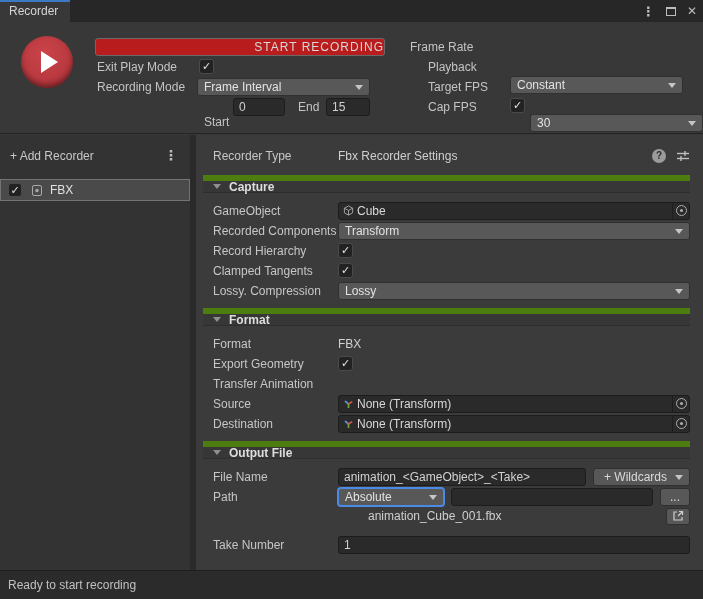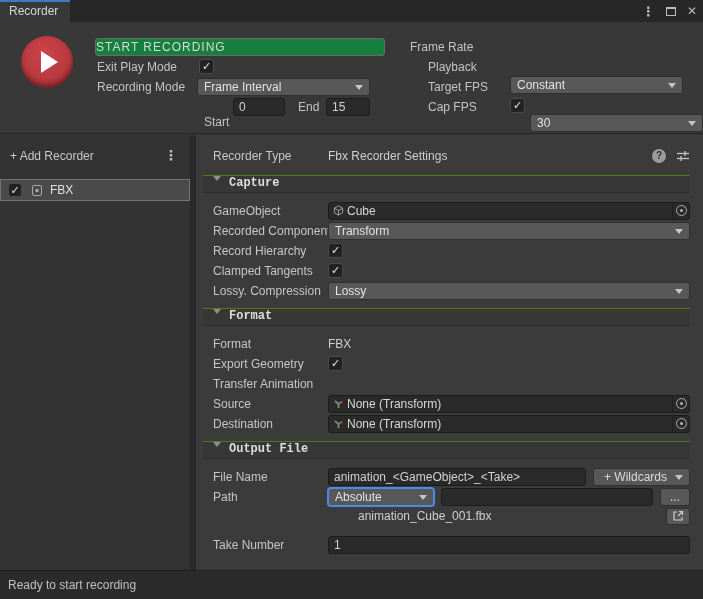--- a/index.html
+++ b/index.html
@@ -22,22 +22,22 @@
 
   
   .toolbar { position:absolute; top:22px; left:0; right:0; height:112px; background:#383838;
              border-bottom:1px solid #242424; }
   .abs { position:absolute; }
   .playbtn { left:21px; top:14px; width:52px; height:52px; border-radius:50%;
              background:radial-gradient(circle at 45% 35%, #CC4449 0%, #B93A40 55%, #8E262C 100%);
              box-shadow:inset 0 -3px 5px rgba(0,0,0,.35); display:flex; align-items:center; justify-content:center; }
   .playtri { width:0; height:0; border-left:17px solid #FFFFFF; border-top:11px solid transparent;
              border-bottom:11px solid transparent; margin-left:5px; }
-  .bigbtn { left:95px; top:16px; width:290px; height:18px; background:#15803d; border:1px solid #6A6A6A;
-            border-radius:3px; text-align:left; line-height:16px; letter-spacing:1px; color:#D8D8D8; }
+  .bigbtn { left:95px; top:16px; width:290px; height:18px; background:#b91c1c; border:1px solid #6A6A6A;
+            border-radius:3px; text-align:right; line-height:16px; letter-spacing:1px; color:#D8D8D8; }
   .lbl { color:#C4C4C4; white-space:nowrap; }
 
   
   .dd { background:#585858; border:1px solid #303030; border-radius:3px; height:18px;
         color:#E2E2E2; padding:0 18px 0 6px; line-height:16px; position:relative; white-space:nowrap; overflow:hidden; }
   .dd-arrow { position:absolute; right:6px; top:6px; width:0; height:0;
               border-left:4px solid transparent; border-right:4px solid transparent; border-top:5px solid #C6C6C6; }
   .tf { background:#2A2A2A; border:1px solid #1C1C1C; border-radius:3px; height:18px; color:#D2D2D2;
         padding:0 5px; font-family:inherit; font-size:12px; outline:none; width:100%; }
   .chk { width:15px; height:15px; background:#222222; border:1px solid #4A4A4A; border-radius:3px;
@@ -61,28 +61,28 @@
   .sb-kebab { position:absolute; right:12px; top:12px; font-size:14px; }
   .sb-item { position:absolute; left:0; top:44px; width:190px; height:22px; background:#4A4A4A;
              border:1px solid #747474; display:flex; align-items:center; }
   .sb-item .chk { margin-left:7px; width:14px; height:14px; }
   .sb-item .doc { margin-left:9px; display:flex; }
   .sb-item .name { margin-left:7px; color:#E0E0E0; }
 
   
   .main { position:absolute; left:196px; top:135px; right:0; bottom:29px; background:#3B3B3B; overflow:hidden; }
   .row { display:flex; align-items:center; height:17px; margin:0 13px 3px 0; }
-  .row .l { flex:none; width:132px; padding-left:17px; color:#C6C6C6; white-space:nowrap; overflow:hidden; }
+  .row .l { flex:none; width:142px; padding-left:17px; color:#C6C6C6; white-space:nowrap; overflow:hidden; }
   .row .f { flex:1; display:flex; align-items:center; min-width:0; }
   .rt-row { height:20px; margin-top:11px; margin-bottom:9px; }
   .rt-icons { margin-left:auto; display:flex; align-items:center; gap:10px; }
   .helpicn { width:14px; height:14px; border-radius:50%; background:#9B9B9B; color:#2E2E2E;
              font-size:10px; font-weight:bold; text-align:center; line-height:14px; }
-  .sect { height:18px; margin:9px 13px 9px 7px; background:#373737; border-top:1px solid #4d7c0f;
-          border-bottom:1px solid #2E2E2E; display:flex; align-items:flex-start;font-family:Liberation Mono, monospace; }
+  .sect { height:18px; margin:9px 13px 9px 7px; background:#373737; border-top:6px solid #4d7c0f;
+          border-bottom:1px solid #2E2E2E; display:flex; align-items:center; }
   .fold-tri { width:0; height:0; border-left:4px solid transparent; border-right:4px solid transparent;
               border-top:5px solid #8F8F8F; margin:0 8px 0 10px; }
   .sect .t { font-weight:bold; color:#DEDEDE; }
   .value-text { color:#CFCFCF; }
   .dd.grow { flex:1; }
   .focusblue { box-shadow:0 0 0 1px #4C8AE8; border-color:#4C8AE8; }
   .preview-row { height:16px; }
   .preview-row .f { padding-left:30px; }
   .mini-btn { width:24px; height:17px; flex:none; }
   .gap12 { margin-top:12px; }

